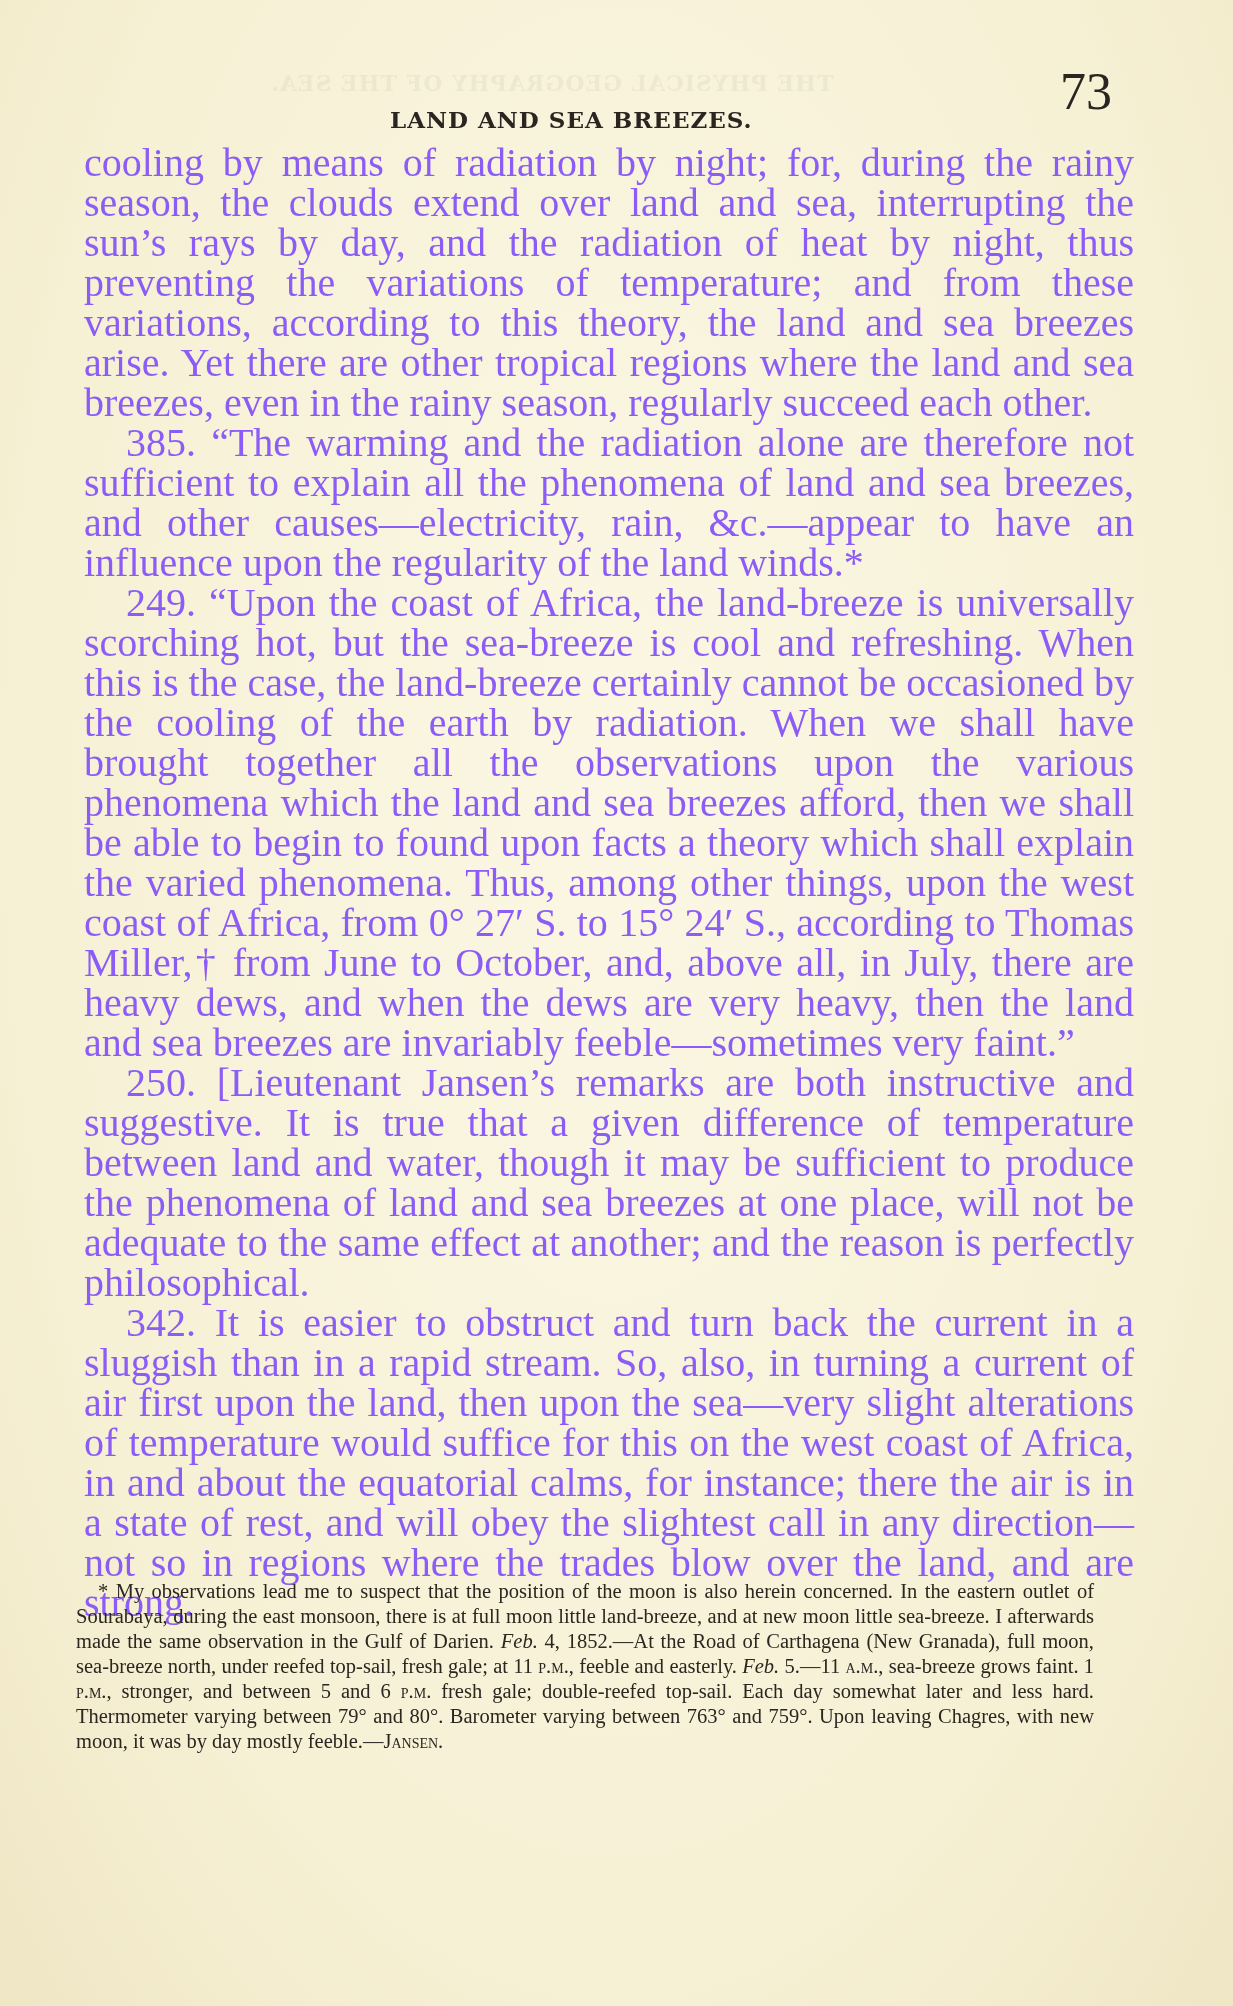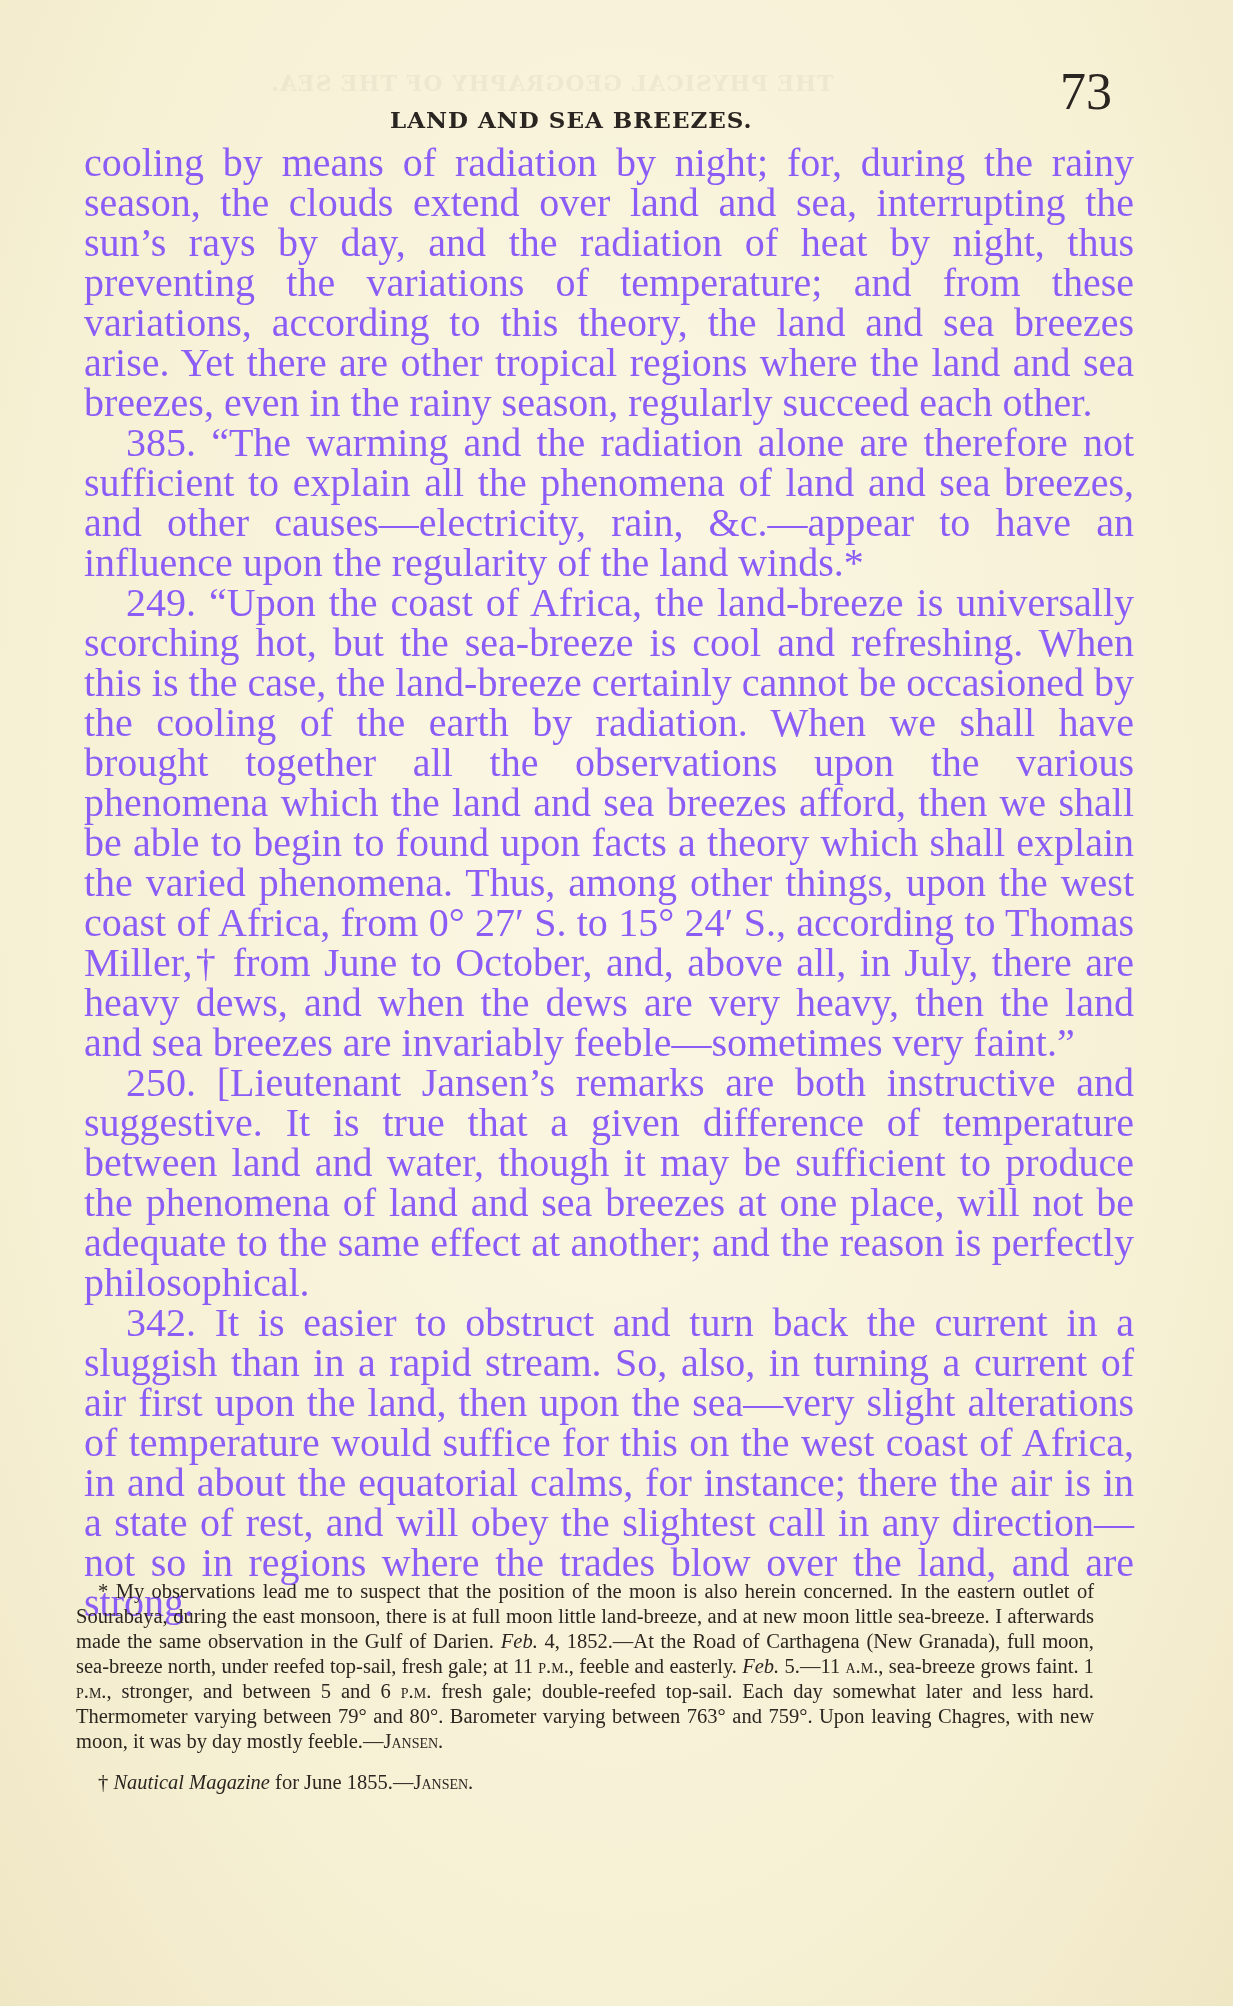--- a/index.html
+++ b/index.html
@@ -130,16 +130,15 @@
       <span>[Lieutenant Jansen’s remarks are both instructive and suggestive. It is true that a given difference of temperature between land and water, though it may be sufficient to produce the phenomena of land and sea breezes at one place, will not be adequate to the same effect at another; and the reason is perfectly philosophical.</span>
     </p>
     <p class="para">
       <span>342.</span>
       <span>It is easier to obstruct and turn back the current in a sluggish than in a rapid stream. So, also, in turning a current of air first upon the land, then upon the sea—very slight alterations of temperature would suffice for this on the west coast of Africa, in and about the equatorial calms, for instance; there the air is in a state of rest, and will obey the slightest call in any direction—not so in regions where the trades blow over the land, and are strong.</span>
     </p>
   </div>
 
   <div class="footnotes">
     <p class="fn"><span>*</span> <span>My observations lead me to suspect that the position of the moon is also herein concerned. In the eastern outlet of Sourabaya, during the east monsoon, there is at full moon little land-breeze, and at new moon little sea-breeze. I afterwards made the same observation in the Gulf of Darien.</span> <em>Feb.</em> <span>4, 1852.—At the Road of Carthagena (New Granada), full moon, sea-breeze north, under reefed top-sail, fresh gale; at 11</span> <span class="smallcaps">p.m.</span><span>, feeble and easterly.</span> <em>Feb.</em> <span>5.—11</span> <span class="smallcaps">a.m.</span><span>, sea-breeze grows faint. 1</span> <span class="smallcaps">p.m.</span><span>, stronger, and between 5 and 6</span> <span class="smallcaps">p.m.</span> <span>fresh gale; double-reefed top-sail. Each day somewhat later and less hard. Thermometer varying between 79° and 80°. Barometer varying between 763° and 759°. Upon leaving Chagres, with new moon, it was by day mostly feeble.—</span><span class="smallcaps">Jansen.</span></p>
-    <p class="fn"><span>†</span> <em>Nautical Magazine</em> <span>for June 1855.—</span><span class="smallcaps">Jansen.</span></p>
   </div>
 
 </div>
 
 </body></html>

